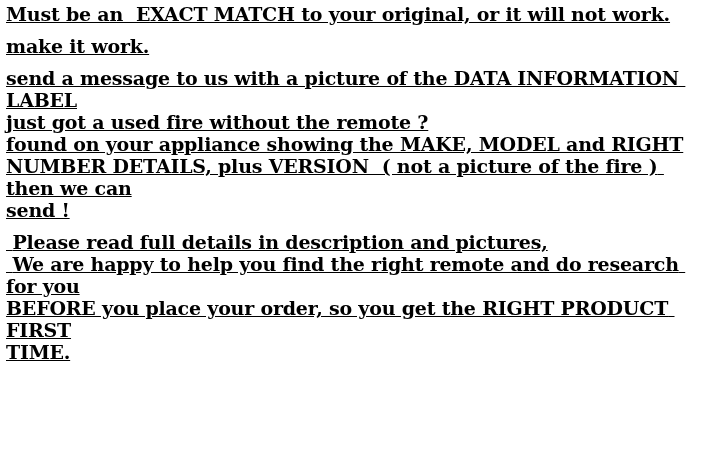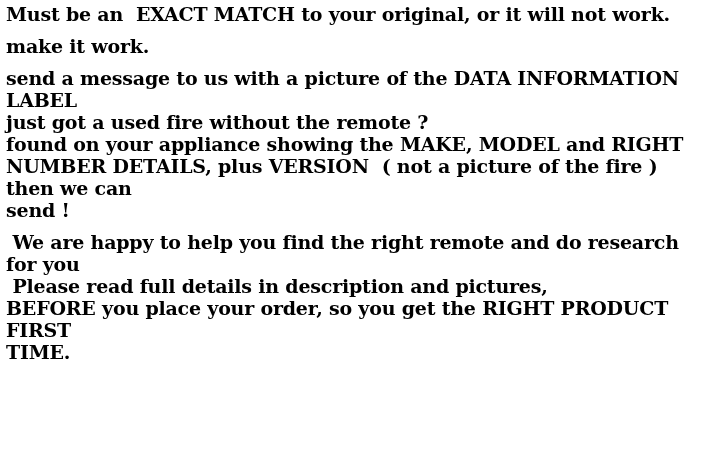--- a/index.html
+++ b/index.html
@@ -26,20 +26,21 @@
   .para {
     margin: 0 0 10px 0;
   }
   .para:last-child {
     margin-bottom: 0;
   }
   .line {
     white-space: pre-wrap;
     line-height: 22px;
     min-height: 22px;
+    text-decoration: underline;
   }
 </style>
 </head>
 <body>
 
 <div class="notice">
 
   <div class="para">
     <div class="line">Must be an  EXACT MATCH to your original, or it will not work.</div>
   </div>
@@ -50,19 +51,19 @@
 
   <div class="para">
     <div class="line">send a message to us with a picture of the DATA INFORMATION LABEL</div>
     <div class="line">just got a used fire without the remote ?</div>
     <div class="line">found on your appliance showing the MAKE, MODEL and RIGHT</div>
     <div class="line">NUMBER DETAILS, plus VERSION  ( not a picture of the fire ) then we can</div>
     <div class="line">send !</div>
   </div>
 
   <div class="para">
+    <div class="line"> Please read full details in description and pictures,</div>
     <div class="line"> We are happy to help you find the right remote and do research for you</div>
-    <div class="line"> Please read full details in description and pictures,</div>
     <div class="line">BEFORE you place your order, so you get the RIGHT PRODUCT FIRST</div>
     <div class="line">TIME.</div>
   </div>
 
 </div>
 
 </body></html>

